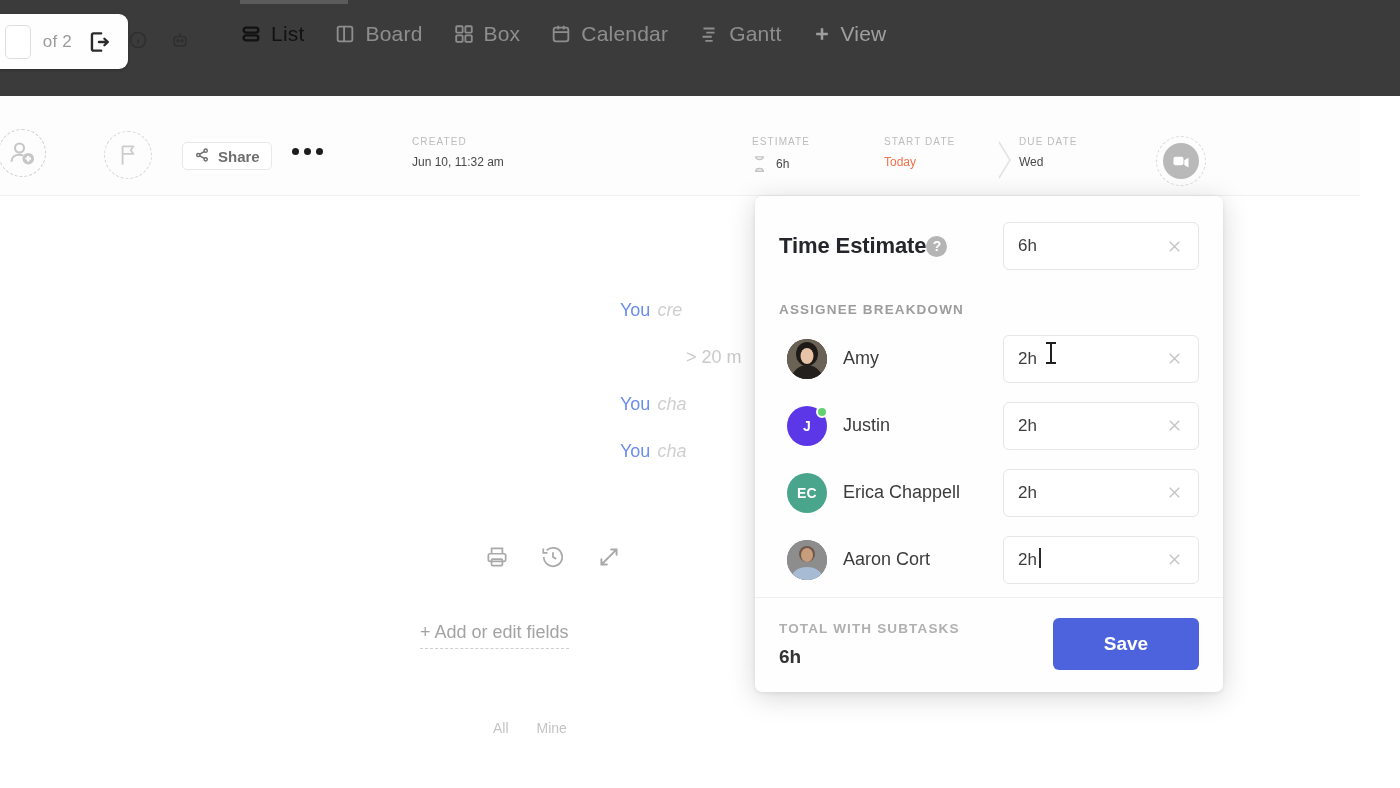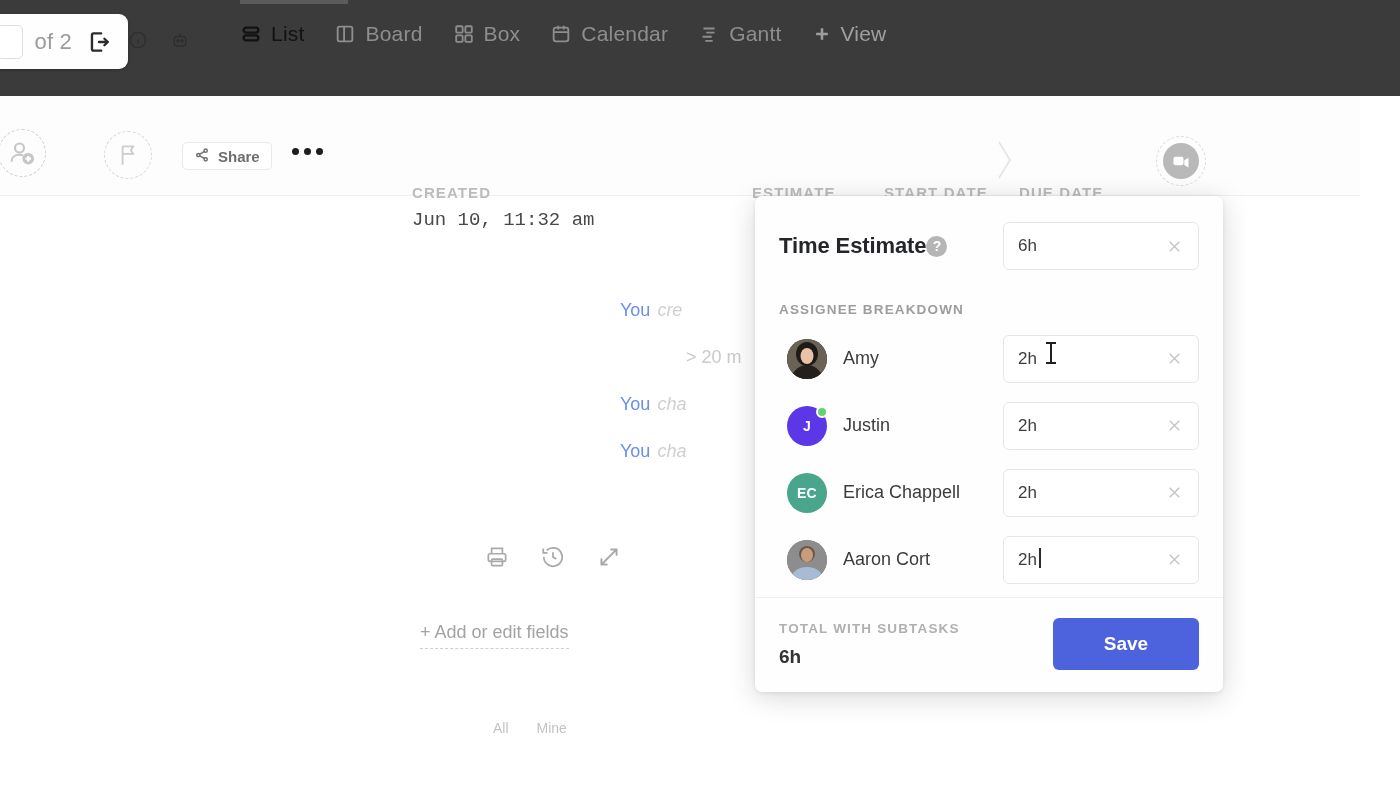--- a/index.html
+++ b/index.html
@@ -23,21 +23,21 @@
     background:#fefefe; border-radius:9px;
     display:flex; align-items:center; justify-content:flex-end;
     padding-right:16px; gap:14px;
     box-shadow:0 1px 3px rgba(0,0,0,.25);
     z-index:4;
   }
   .pager-input {
     width:26px; height:34px; border:1px solid #dedede; border-radius:5px;
     background:#fff; margin-right:-2px;
   }
-  .pager-of { font-size:22px; color:#9b9b9b; letter-spacing:.2px; }
+  .pager-of { font-size:17px; color:#9b9b9b; letter-spacing:.2px; }
   .pager-icon { color:#2b2b2b; display:flex; align-items:center; }
 
   .dim-icons {
     position:absolute; left:128px; top:30px;
     display:flex; align-items:center; gap:22px;
     opacity:.30;
     z-index:2;
   }
   .dim-icons .di { width:20px; height:20px; color:#141414; display:block; }
 
@@ -86,26 +86,26 @@
     font-size:15px; color:#6e6e6e; font-weight:600;
   }
   .dotsbtn {
     position:absolute; left:292px; top:52px;
     display:flex; gap:5px;
   }
   .dotsbtn i { width:7px; height:7px; border-radius:50%; background:#1d1d1d; display:block; }
 
   .metacol { position:absolute; top:40px; }
   .meta-label {
-    font-size:15px; letter-spacing:1.1px; color:#bcbcbc;
-    font-weight:700; text-transform:uppercase; white-space:nowrap;margin-top:48px;
+    font-size:10px; letter-spacing:1.1px; color:#bcbcbc;
+    font-weight:400; text-transform:uppercase; white-space:nowrap;
   }
   .meta-value {
-    margin-top:8px; font-size:19px; color:#49494a;
-    display:flex; align-items:center; gap:9px; white-space:nowrap;font-family:Liberation Mono, monospace;
+    margin-top:8px; font-size:12px; color:#49494a;
+    display:flex; align-items:center; gap:9px; white-space:nowrap;
   }
   .playdot {
     width:20px; height:20px; border-radius:50%; background:#6fcf3f;
     display:flex; align-items:center; justify-content:center;
   }
   .playdot::after {
     content:""; display:block;
     border-left:6px solid #fff;
     border-top:4px solid transparent;
     border-bottom:4px solid transparent;

